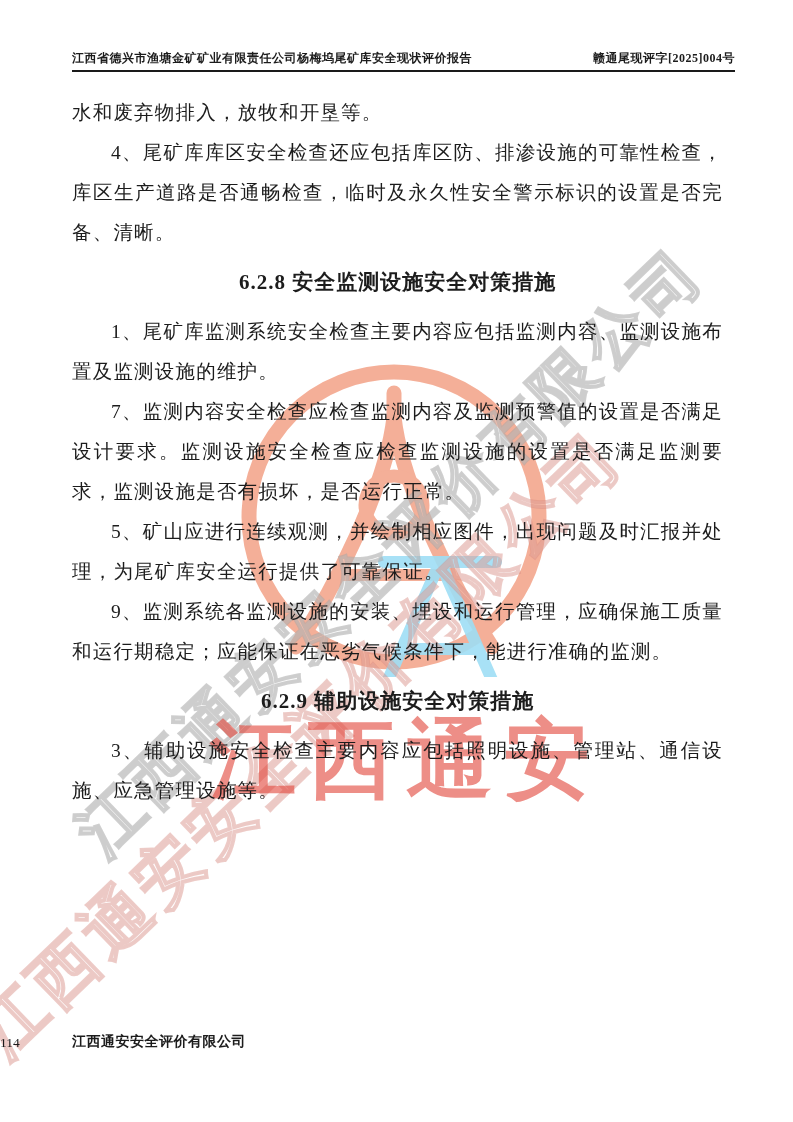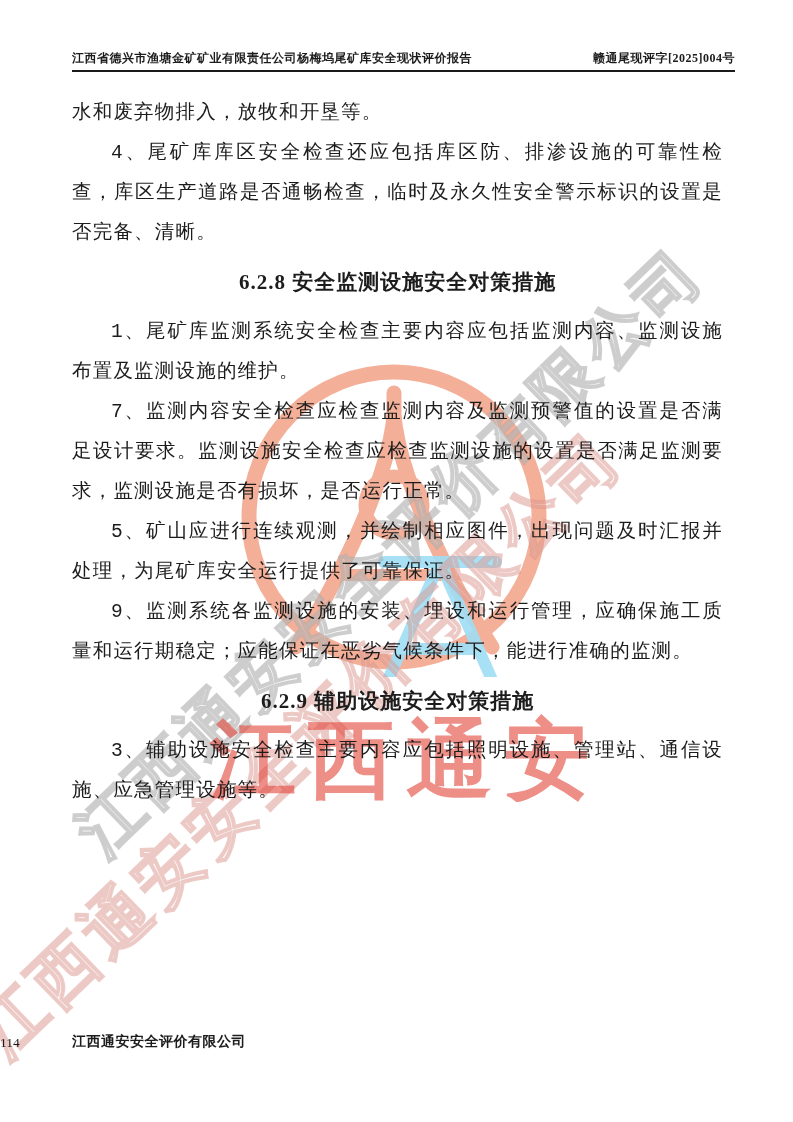--- a/index.html
+++ b/index.html
@@ -24,21 +24,20 @@
   
   .content{
     position:absolute;left:72px;top:93px;width:651px;z-index:2;
   }
   .content p{
     margin:0;
     font-size:19.5px;
     line-height:40px;
     text-align:justify;
     letter-spacing:1.2px;
-    font-family:Liberation Mono, monospace;
   }
   .content p.indent{text-indent:2em;}
   .content h2{
     margin:9px 0 10px 0;
     font-size:21px;
     line-height:40px;
     font-weight:bold;
     letter-spacing:1px;
     text-align:center;
   }

